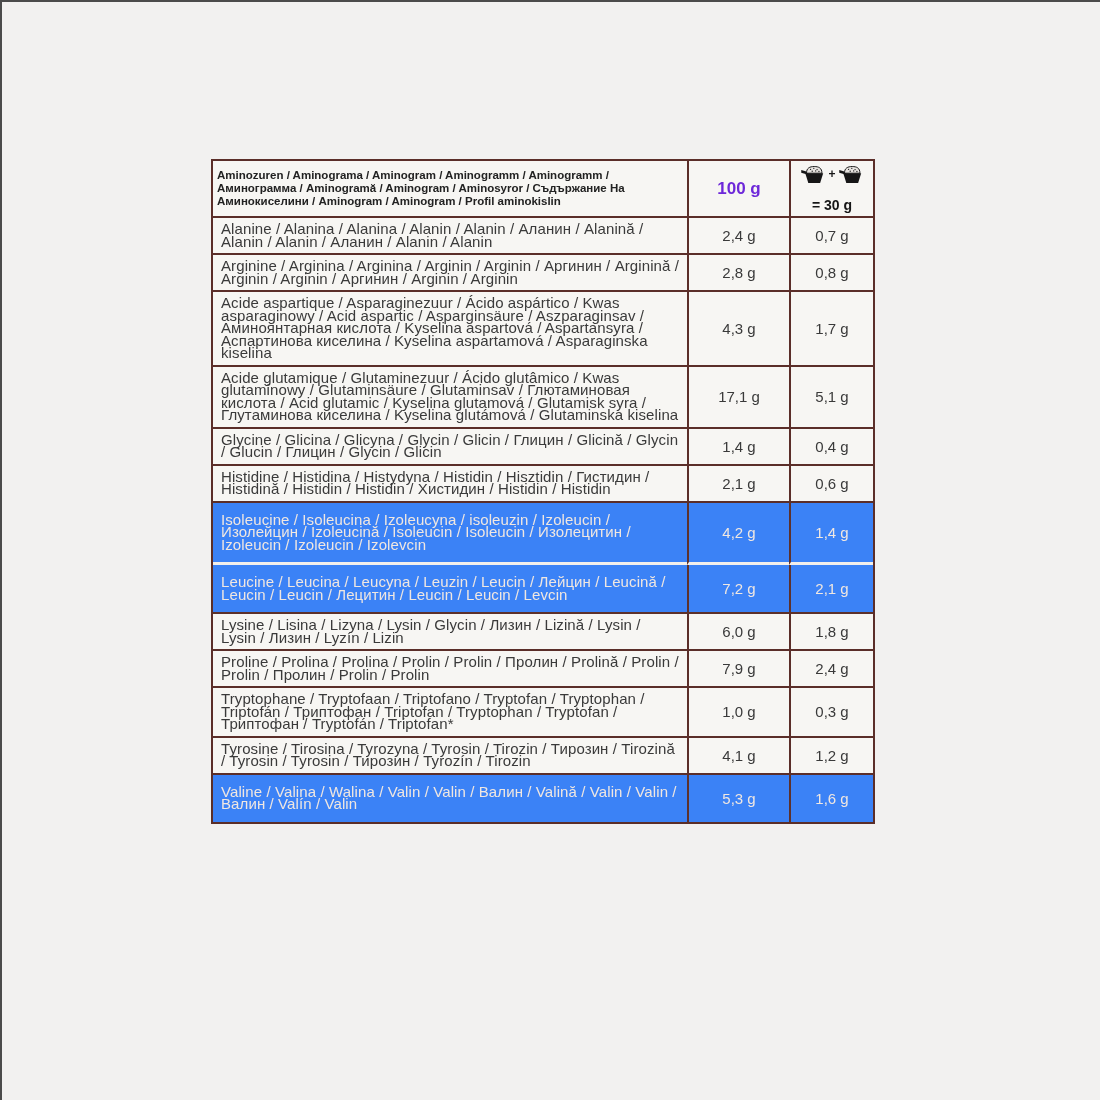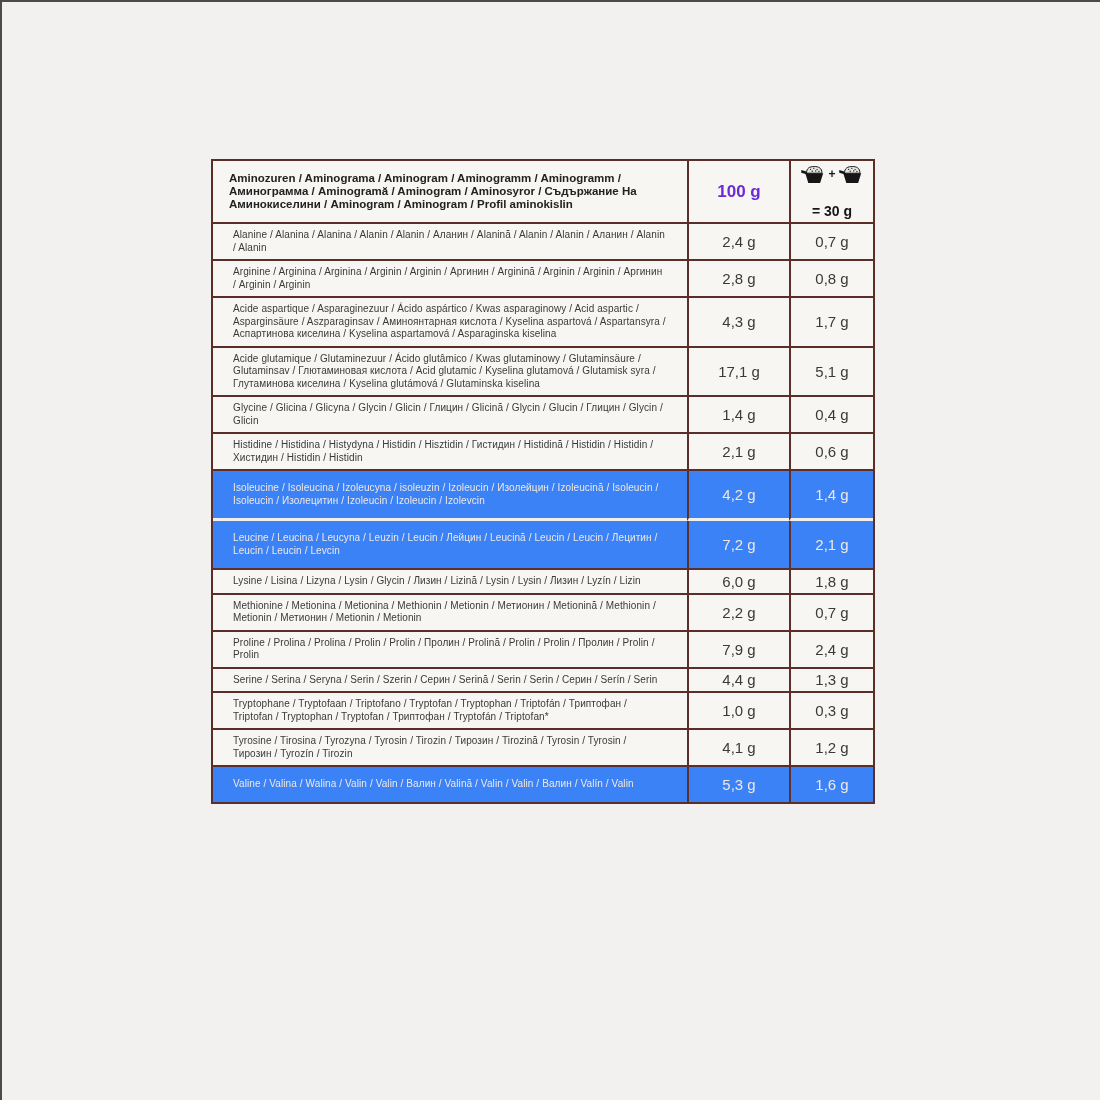--- a/index.html
+++ b/index.html
@@ -31,44 +31,44 @@
     box-sizing:border-box;
   }
   th+th, td+td{border-left:2px solid #5b2e29;}
   tr:last-child td{border-bottom:none;}
 
   th.names{
     text-align:left;
     font-size:11.5px;
     font-weight:bold;
     line-height:13px;
-    padding:6px 16px;
+    padding:6px 4px;
     vertical-align:middle;
     color:#222;
   }
   th.v100{
     font-size:17px;
     font-weight:bold;
     text-align:center;
     vertical-align:middle;
     color:#6d28d9;
   }
   th.v30{
     text-align:center;
     vertical-align:middle;
     padding:3px 2px;
   }
   .scoops{display:flex;align-items:center;justify-content:center;gap:2px;}
   .plus{font-size:12px;font-weight:bold;color:#161616;line-height:1;}
-  .eq{font-size:14px;font-weight:bold;color:#161616;margin-top:19px;}
+  .eq{font-size:14px;font-weight:bold;color:#161616;margin-top:13px;}
 
   td.names{
-    font-size:10px;
+    font-size:15px;
     line-height:12.5px;
-    padding:5px 20px;
+    padding:5px 8px;
     vertical-align:middle;
     letter-spacing:0.1px;
   }
   td.v100, td.v30{
     text-align:center;
     vertical-align:middle;
     font-size:15px;
     color:#3a3a3a;
     margin-left:24px;
   }
@@ -169,33 +169,23 @@
           <td class="names">Leucine / Leucina / Leucyna / Leuzin / Leucin / Лейцин / Leucină / Leucin / Leucin / Лецитин / Leucin / Leucin / Levcin</td>
           <td class="v100">7,2 g</td>
           <td class="v30">2,1 g</td>
         </tr>
         <tr>
           <td class="names">Lysine / Lisina / Lizyna / Lysin / Glycin / Лизин / Lizină / Lysin / Lysin / Лизин / Lyzín / Lizin</td>
           <td class="v100">6,0 g</td>
           <td class="v30">1,8 g</td>
         </tr>
         <tr>
-          <td class="names">Methionine / Metionina / Metionina / Methionin / Metionin / Метионин / Metionină / Methionin / Metionin / Метионин / Metionin / Metionin</td>
-          <td class="v100">2,2 g</td>
-          <td class="v30">0,7 g</td>
-        </tr>
-        <tr>
           <td class="names">Proline / Prolina / Prolina / Prolin / Prolin / Пролин / Prolină / Prolin / Prolin / Пролин / Prolin / Prolin</td>
           <td class="v100">7,9 g</td>
           <td class="v30">2,4 g</td>
-        </tr>
-        <tr>
-          <td class="names">Serine / Serina / Seryna / Serin / Szerin / Серин / Serină / Serin / Serin / Серин / Serín / Serin</td>
-          <td class="v100">4,4 g</td>
-          <td class="v30">1,3 g</td>
         </tr>
         <tr>
           <td class="names">Tryptophane / Tryptofaan / Triptofano / Tryptofan / Tryptophan / Triptofán / Триптофан / Triptofan / Tryptophan / Tryptofan / Триптофан / Tryptofán / Triptofan*</td>
           <td class="v100">1,0 g</td>
           <td class="v30">0,3 g</td>
         </tr>
         <tr>
           <td class="names">Tyrosine / Tirosina / Tyrozyna / Tyrosin / Tirozin / Тирозин / Tirozină / Tyrosin / Tyrosin / Тирозин / Tyrozín / Tirozin</td>
           <td class="v100">4,1 g</td>
           <td class="v30">1,2 g</td>

